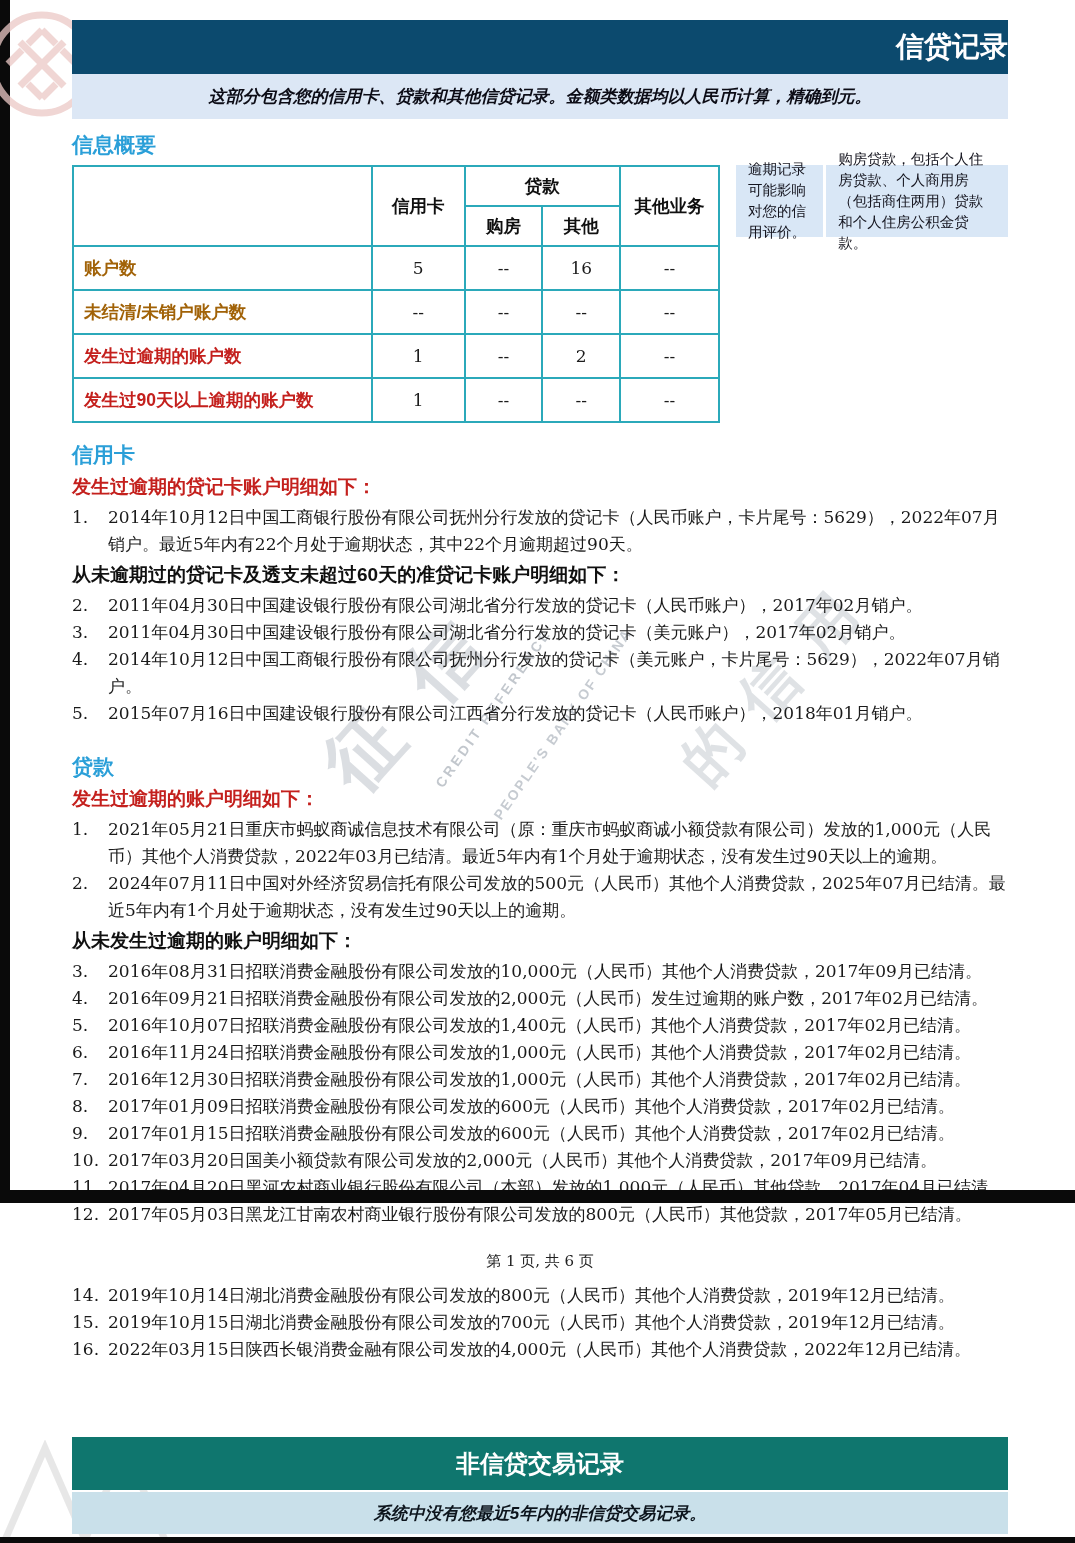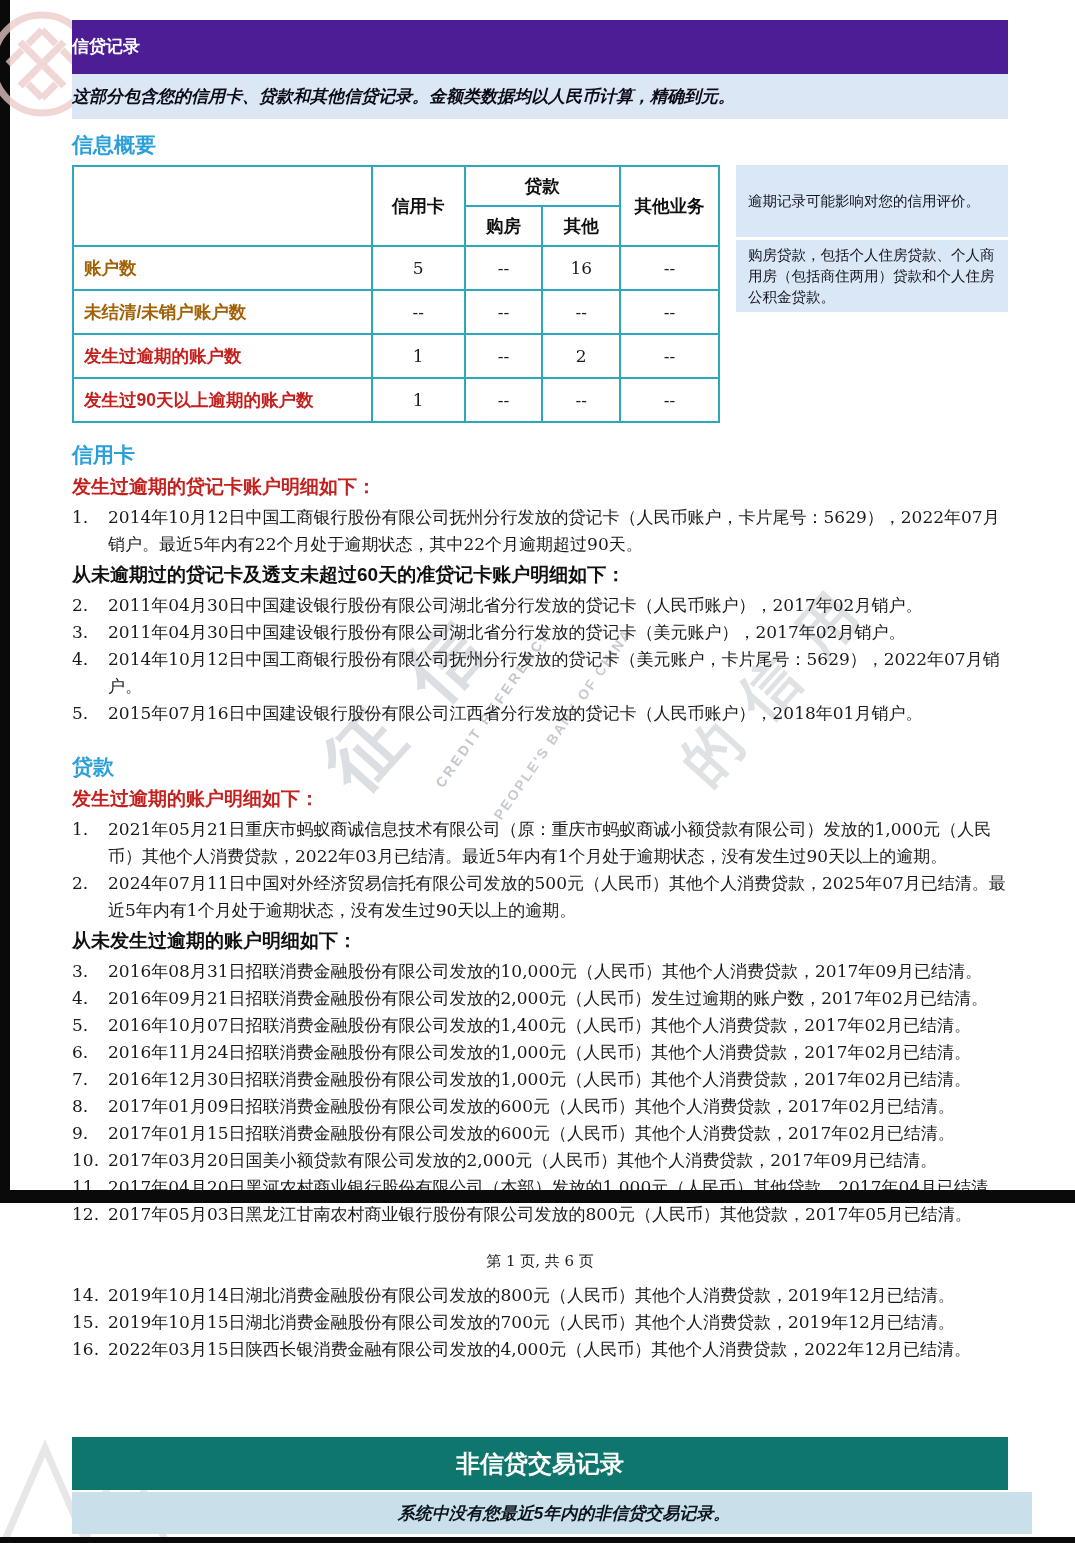--- a/index.html
+++ b/index.html
@@ -16,59 +16,59 @@
   .wm{position:absolute;pointer-events:none;white-space:nowrap;font-weight:bold;}
   .wm1{left:300px;top:640px;font-size:74px;letter-spacing:46px;color:rgba(125,136,152,.28);transform:rotate(-48deg);}
   .wm2{left:650px;top:640px;font-size:58px;letter-spacing:28px;color:rgba(150,158,170,.30);transform:rotate(-48deg);}
   .wm3{left:398px;top:700px;font-size:14px;letter-spacing:3px;color:rgba(120,130,145,.45);transform:rotate(-55deg);}
   .wm4{left:448px;top:716px;font-size:14px;letter-spacing:2px;color:rgba(120,130,145,.42);transform:rotate(-55deg);}
   .wm-bottom{position:absolute;left:0px;top:1440px;opacity:.45;pointer-events:none;}
 
   
   .page1{position:absolute;left:72px;top:20px;width:936px;}
 
-  .banner{background:#4c1d95;height:54px;line-height:54px;text-align:left;
-          color:#fff;font-size:17px;font-weight:bold;}
-  .band{background:#dce7f5;padding:11px 0;font-size:17px;
+  .banner{background:#0c4a6e;height:54px;line-height:54px;text-align:right;
+          color:#fff;font-size:28px;font-weight:bold;}
+  .band{background:#dce7f5;text-align:center;padding:11px 0;font-size:17px;
         font-weight:bold;font-style:italic;color:#0c0c16;}
 
   .blue-h{color:#2a9fd8;font-size:21px;font-weight:bold;margin:12px 0 6px 0;}
   .red-h{color:#c4201d;font-size:19px;font-weight:bold;margin:2px 0 5px 0;line-height:24px;}
   .black-h{color:#101010;font-size:19px;font-weight:bold;margin:5px 0 5px 0;line-height:24px;}
 
   .summary-row{display:flex;gap:16px;margin-top:2px;align-items:flex-start;}
   .sum-table{border-collapse:collapse;width:648px;table-layout:fixed;flex:none;}
   .sum-table th,.sum-table td{border:2px solid #2ba9ba;}
   .sum-table th{font-size:17.5px;font-weight:bold;padding:7px 4px;color:#101010;}
   .sum-table td.lbl{font-weight:bold;text-align:left;padding:9px 10px;font-size:17.5px;color:#a16207;}
   .sum-table td.val{text-align:center;font-family:"DejaVu Serif",serif;font-size:17px;padding:9px 0;}
   .sum-table tr.red .lbl{color:#c4201d;}
   .c0{width:296px;} .c1{width:92px;} .c2{width:77px;} .c3{width:77px;} .c4{width:98px;}
 
-  .notes{width:272px;display:flex;flex-direction:column;gap:3px;font-size:14.5px;line-height:21px;}
+  .notes{width:272px;display:flex;flex-direction:row;gap:3px;font-size:14.5px;line-height:21px;}
   .note{background:#d9e7f6;padding:8px 12px;display:flex;align-items:center;color:#15151f;}
   .note.n1{height:56px;} .note.n2{height:56px;} .note.n3{height:50px;}
   .note.red span{color:#c4201d;font-weight:bold;}
 
   .cc-h{margin-top:18px;}
   .loan-h{margin-top:26px;}
 
   .item{display:flex;font-family:"DejaVu Serif",serif;font-size:17px;line-height:27px;color:#1a1a1a;}
   .item .num{flex:0 0 36px;}
   .item .txt{flex:1;}
 
   .footer{text-align:center;font-family:"DejaVu Serif",serif;font-size:15px;margin-top:24px;color:#222;}
 
   
   .page2{position:absolute;left:72px;top:1282px;width:936px;}
   .teal-banner{position:absolute;left:72px;top:1437px;width:936px;height:53px;background:#0f766e;
                color:#fff;text-align:center;line-height:53px;font-size:24px;font-weight:bold;}
   .teal-band{position:absolute;left:72px;top:1492px;width:936px;height:42px;background:#c9e0ea;
              display:flex;align-items:center;justify-content:center;
-             font-weight:bold;font-style:italic;font-size:17px;color:#0c141c;padding-left:24px;}
+             font-weight:bold;font-style:italic;font-size:17px;color:#0c141c;}
 </style>
 </head>
 <body>
 
 <div class="left-bar"></div>
 
 <svg class="seal" width="112" height="112" viewBox="0 0 112 112">
   <g stroke="#ecc9c6" fill="none" stroke-width="7">
     <circle cx="56" cy="56" r="49"></circle>
     <path d="M34 34 L78 78"></path>

